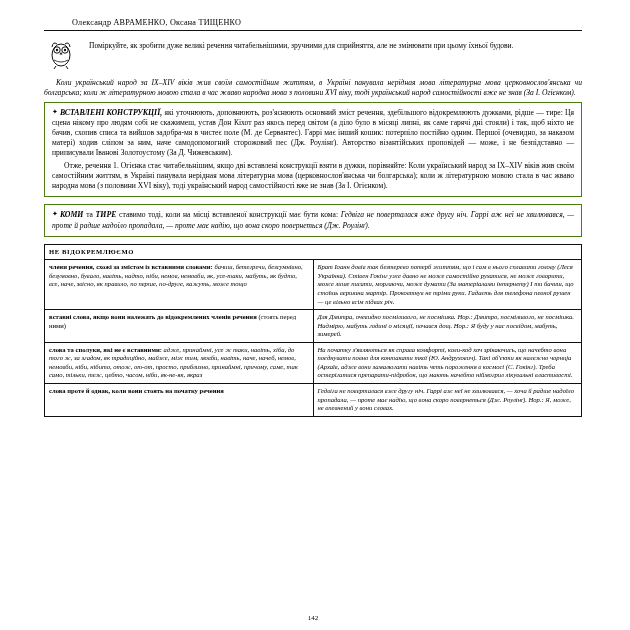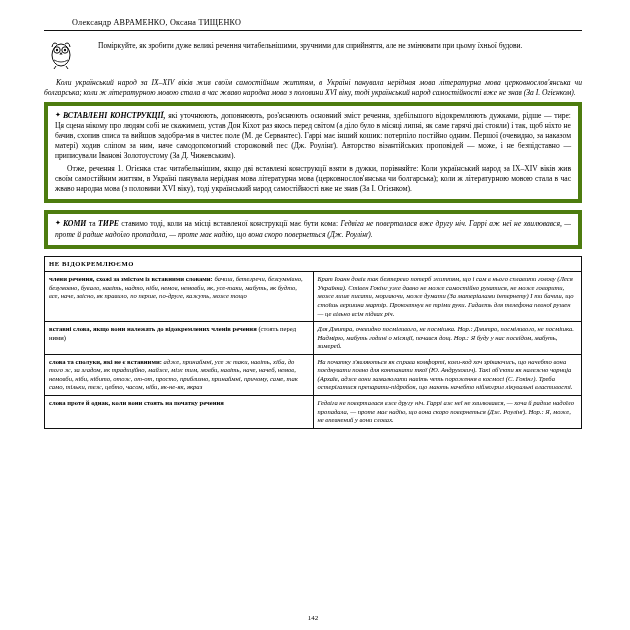--- a/index.html
+++ b/index.html
@@ -41,40 +41,40 @@
     text-indent: 12px;
     margin: 0 0 4px 0;
   }
   .para.no-indent { text-indent: 0; }
   .it { font-style: italic; }
 
   
   .callout {
     display: flex;
     align-items: flex-start;
-    gap: 20px;
+    gap: 11px;
     margin: 0 0 8px 0;
   }
   .owl {
     flex: 0 0 auto;
     width: 34px;
     height: 34px;
     position: relative;
     margin-top: -2px;
   }
   .callout-text {
     font-size: 7.5px;
     line-height: 1.34;
     text-align: justify;
     padding-top: 3px;
   }
 
   
   .box {
-    border: 4px solid #4d7c0f;
+    border: 1px solid #4d7c0f;
     padding: 5px 7px 5px 7px;
     margin: 0 0 7px 0;
   }
   .box .para { margin-bottom: 3px; }
   .box .para:last-child { margin-bottom: 0; }
   .box-head {
     font-size: 7.8px;
     font-weight: bold;
     font-style: italic;
   }

